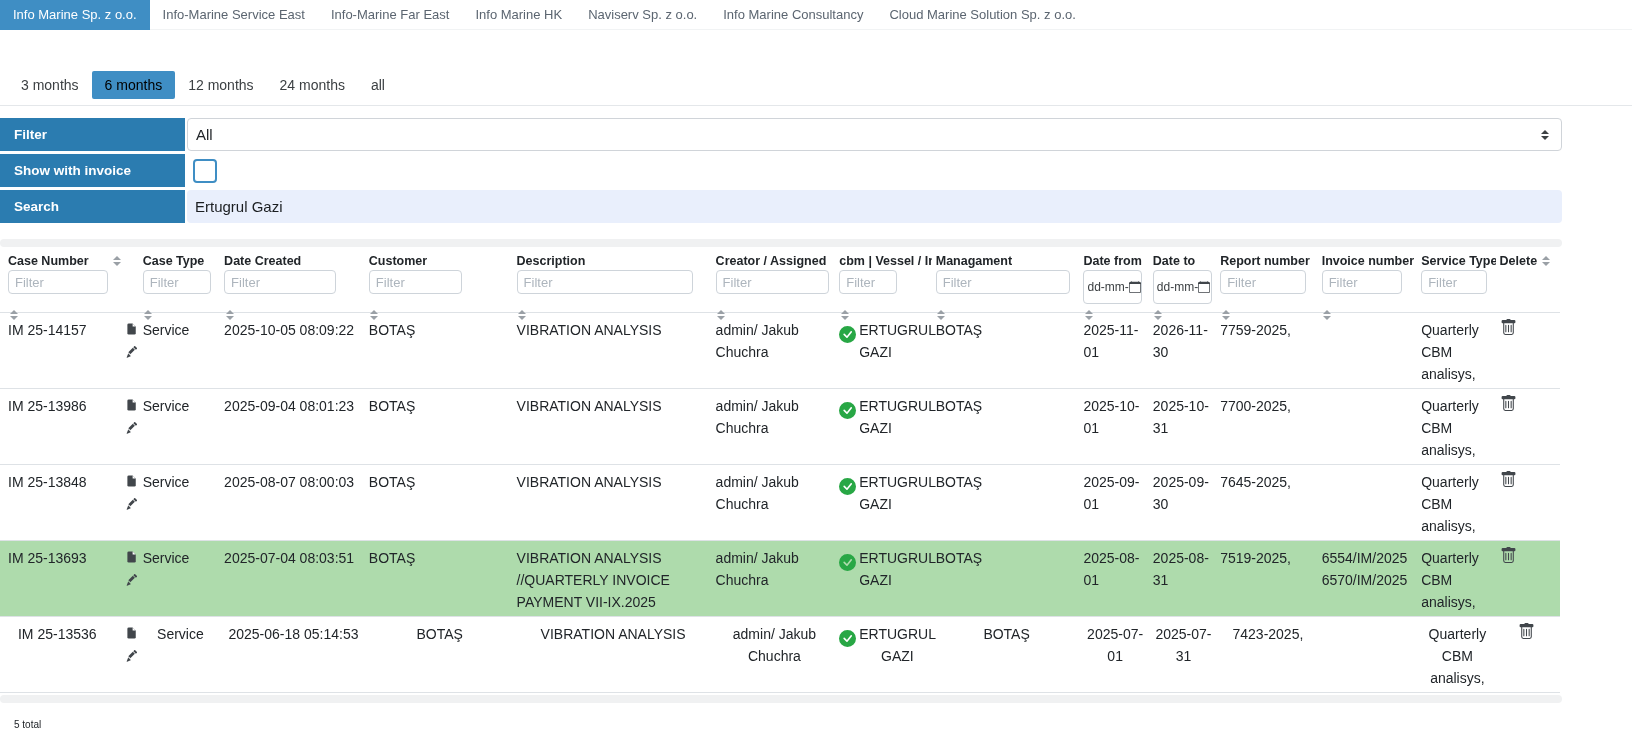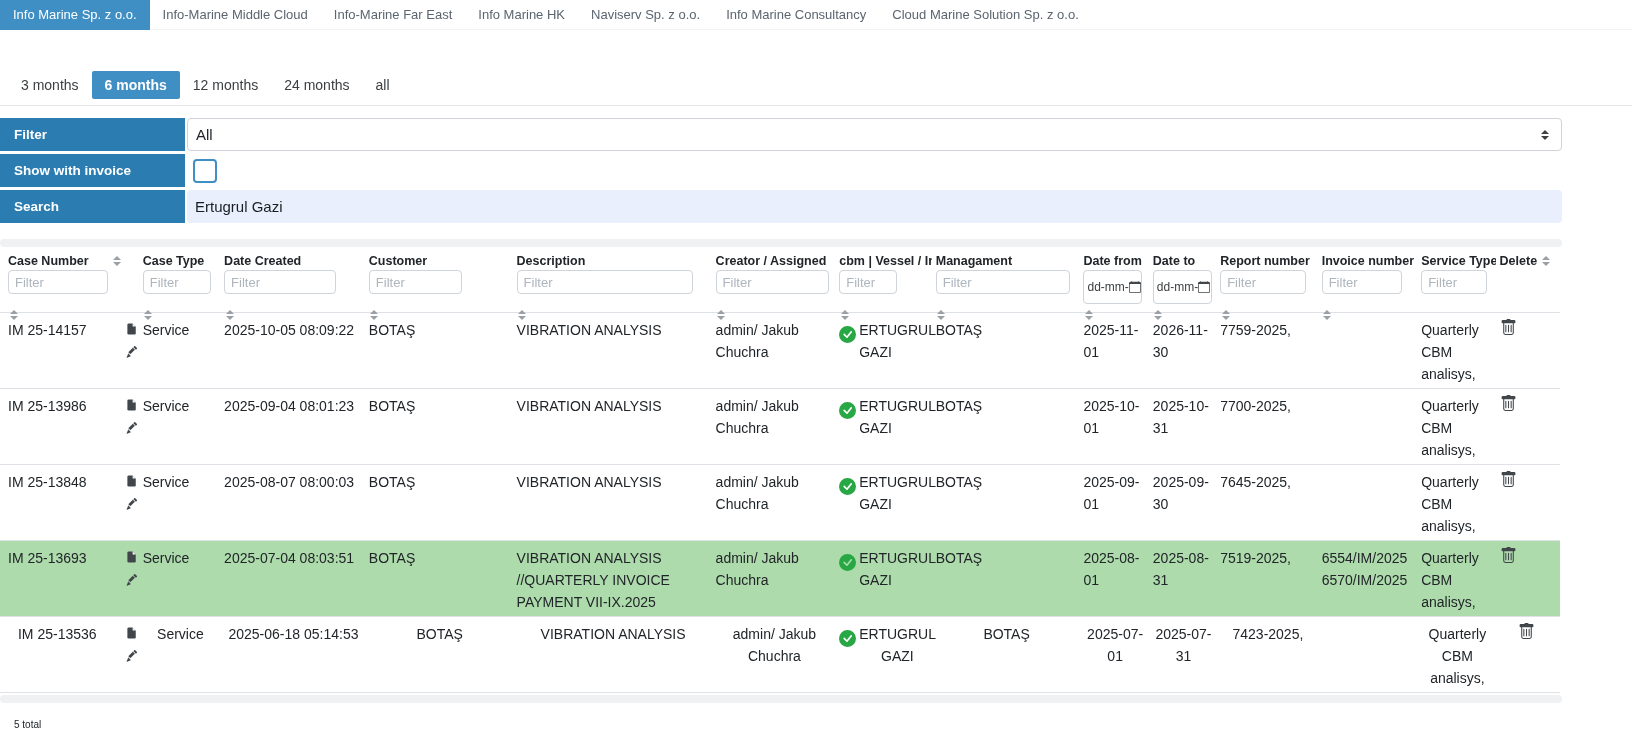--- a/index.html
+++ b/index.html
@@ -8,21 +8,21 @@
 
   
   .company-tabs { display: flex; height: 30px; background: #fff; border-bottom: 1px solid #f1f3f4; }
   .ctab { height: 30px; line-height: 30px; padding: 0 13px; font-size: 13px; font-weight: 500;
     color: #5b6570; white-space: nowrap; cursor: pointer; }
   .ctab.active { background: var(--accent); color: #fff; }
 
   
   .period-tabs { display: flex; align-items: center; padding: 5px 0 6px 8px; border-bottom: 1px solid #e4e7ea; }
   .ptab { padding: 6px 13px; font-size: 14px; color: #3c4043; border-radius: 2px; cursor: pointer; white-space: nowrap; margin-top: 36px; }
-  .ptab.active { background: var(--accent); color: #ffffff; font-weight: 700; }
+  .ptab.active { background: var(--accent); color: #000000; font-weight: 400; }
 
   
   .filter-panel { margin-top: 12px; width: 1562px; }
   .filter-row { display: flex; margin-bottom: 3px; }
   .filter-label { width: 185px; min-width: 185px; height: 33px; background: var(--label-bg);
     color: #fff; font-size: 13.5px; font-weight: 700; display: flex; align-items: center; padding-left: 14px; }
   .filter-content { flex: 1; margin-left: 2px; display: flex; align-items: center; }
   .select-box { width: 100%; height: 33px; border: 1px solid #d0d4d9; border-radius: 4px;
     display: flex; align-items: center; justify-content: space-between; padding: 0 12px 0 8px;
     font-size: 15px; color: #212529; background: #fff; cursor: pointer; }
@@ -78,21 +78,21 @@
   .icon-btn { display: inline-flex; cursor: pointer; }
   .vessel-cell { display: flex; gap: 3px; }
   .vessel-cell .status { margin-top: 7px; flex: none; display: inline-flex; }
   .table-footer { padding: 16px 0 0 14px; font-size: 10px; color: #212529; }
 </style>
 </head>
 <body>
 
 <nav class="company-tabs">
     <div class="ctab active">Info Marine Sp. z o.o.</div>
-    <div class="ctab">Info-Marine Middle Cloud</div>
+    <div class="ctab">Info-Marine Service East</div>
     <div class="ctab">Info-Marine Far East</div>
     <div class="ctab">Info Marine HK</div>
     <div class="ctab">Naviserv Sp. z o.o.</div>
     <div class="ctab">Info Marine Consultancy</div>
     <div class="ctab">Cloud Marine Solution Sp. z o.o.</div>
   </nav>
 
 <nav class="period-tabs">
     <div class="ptab">3 months</div>
     <div class="ptab active">6 months</div>

